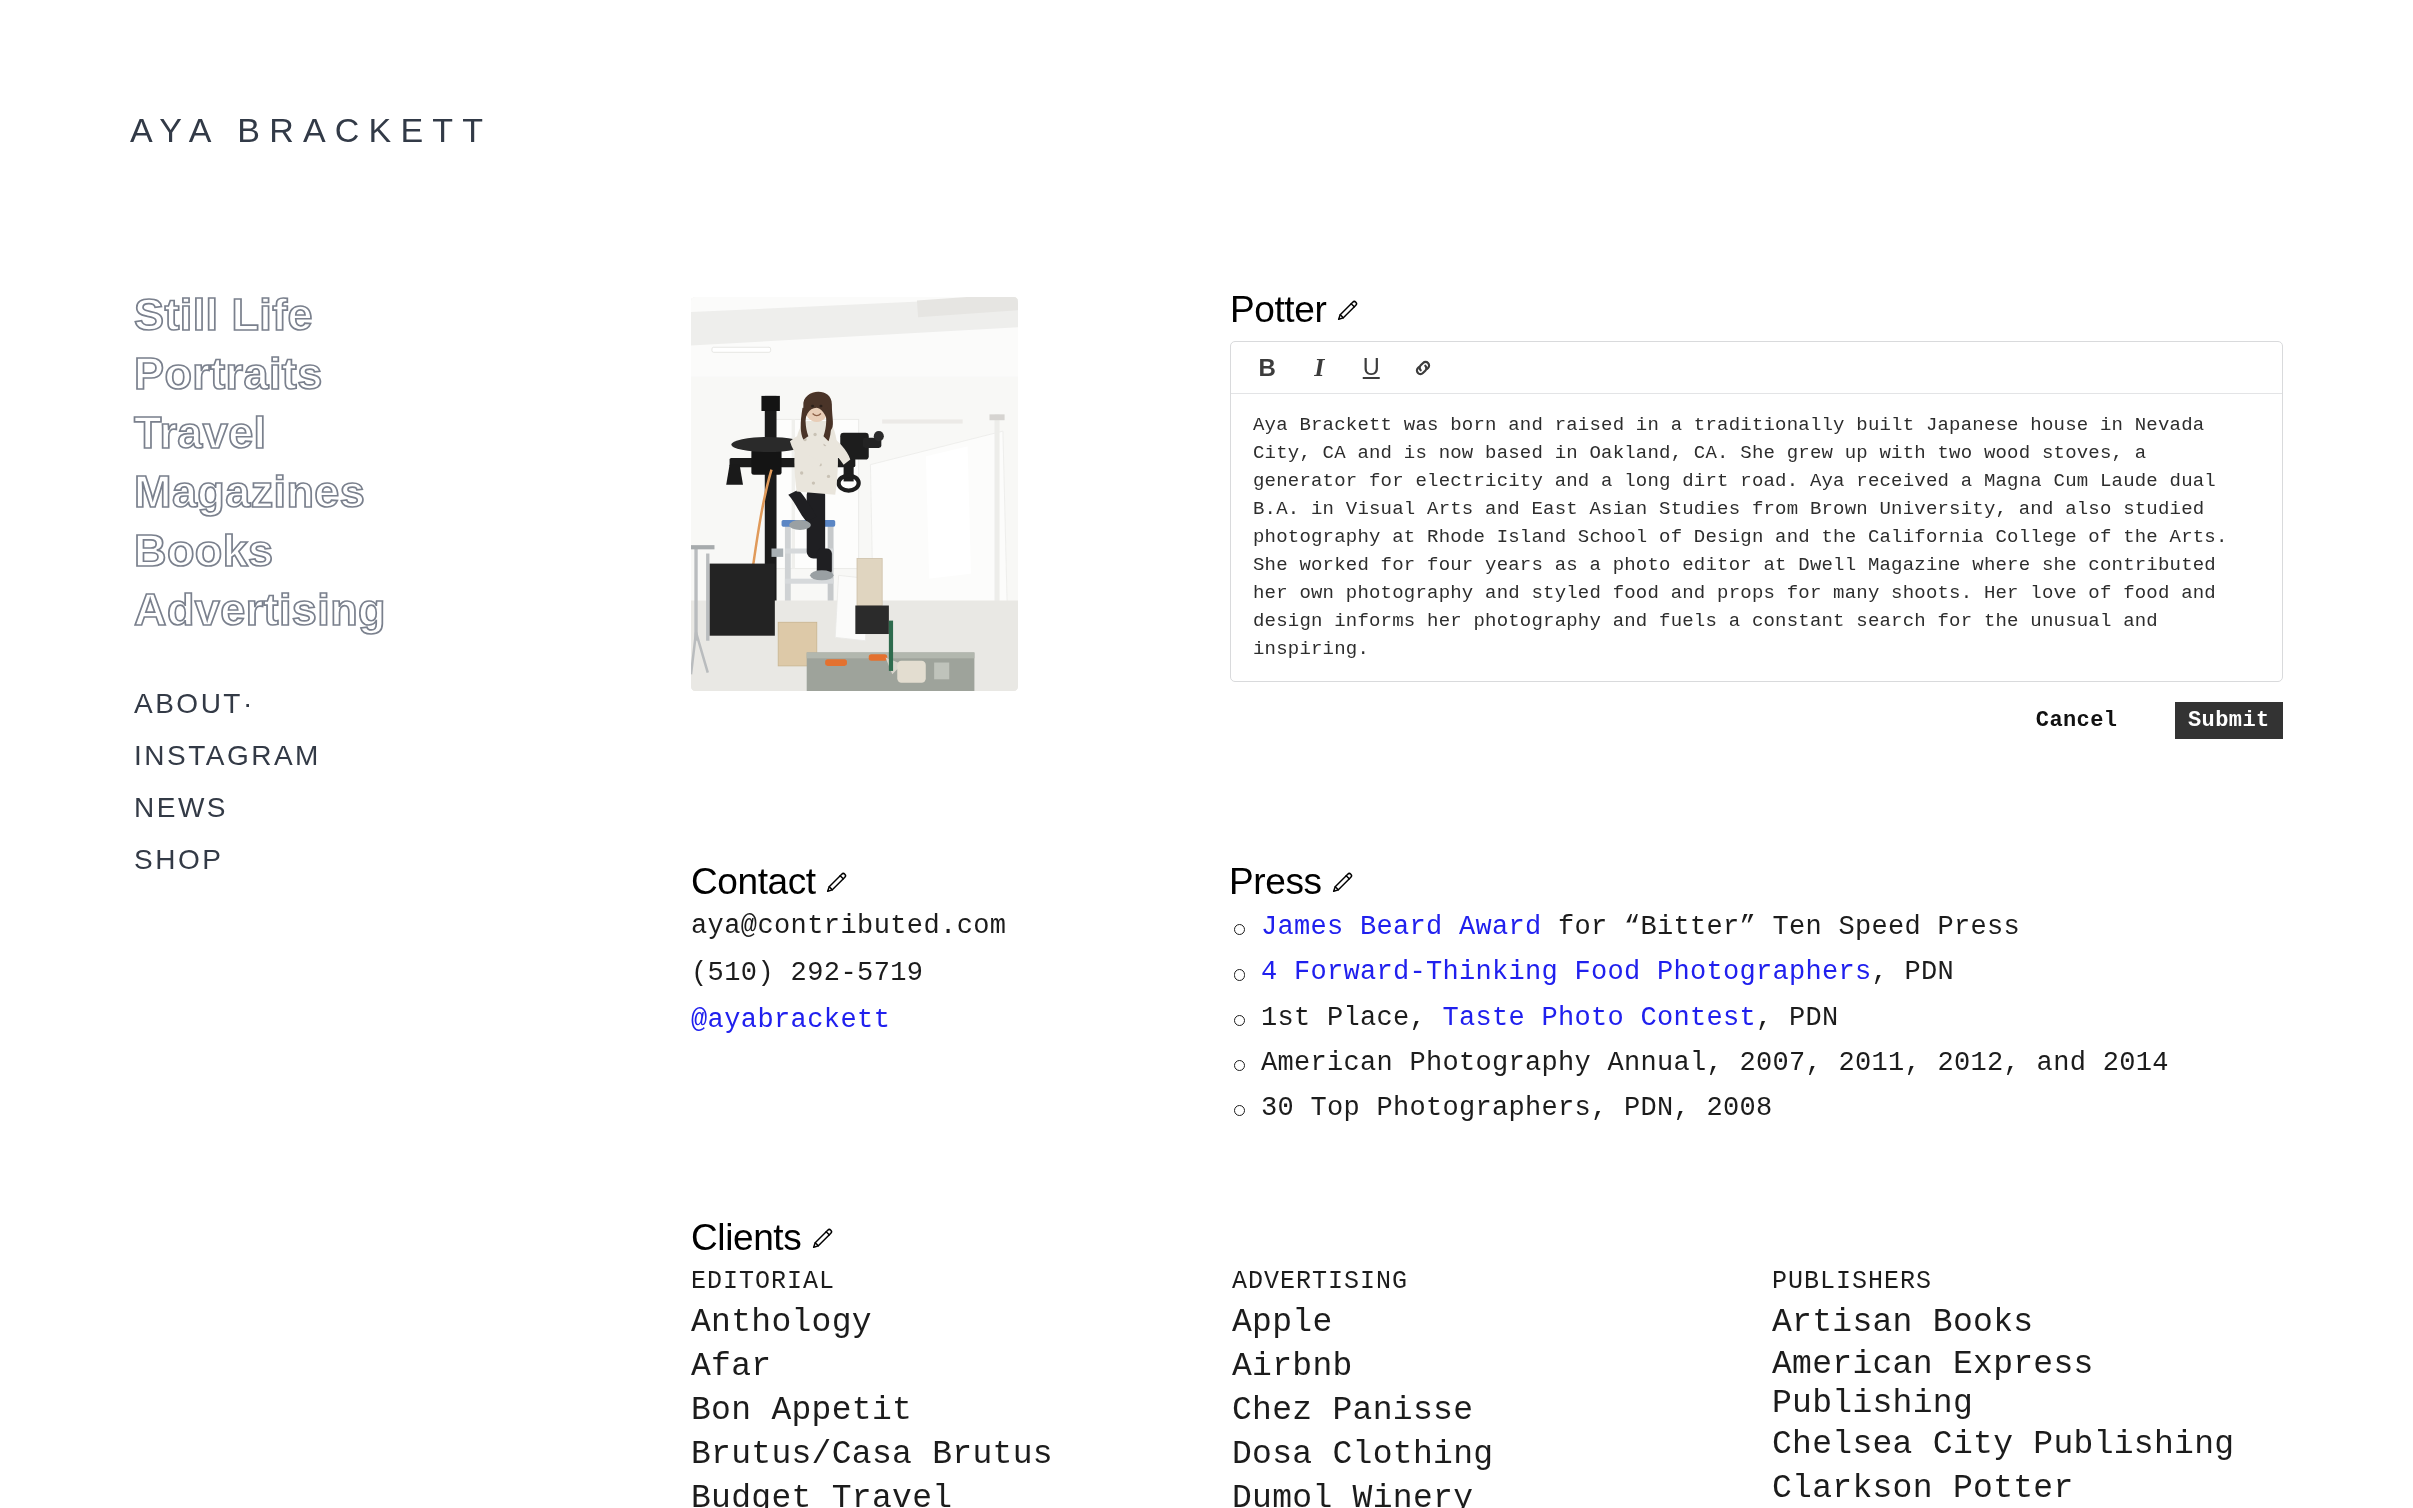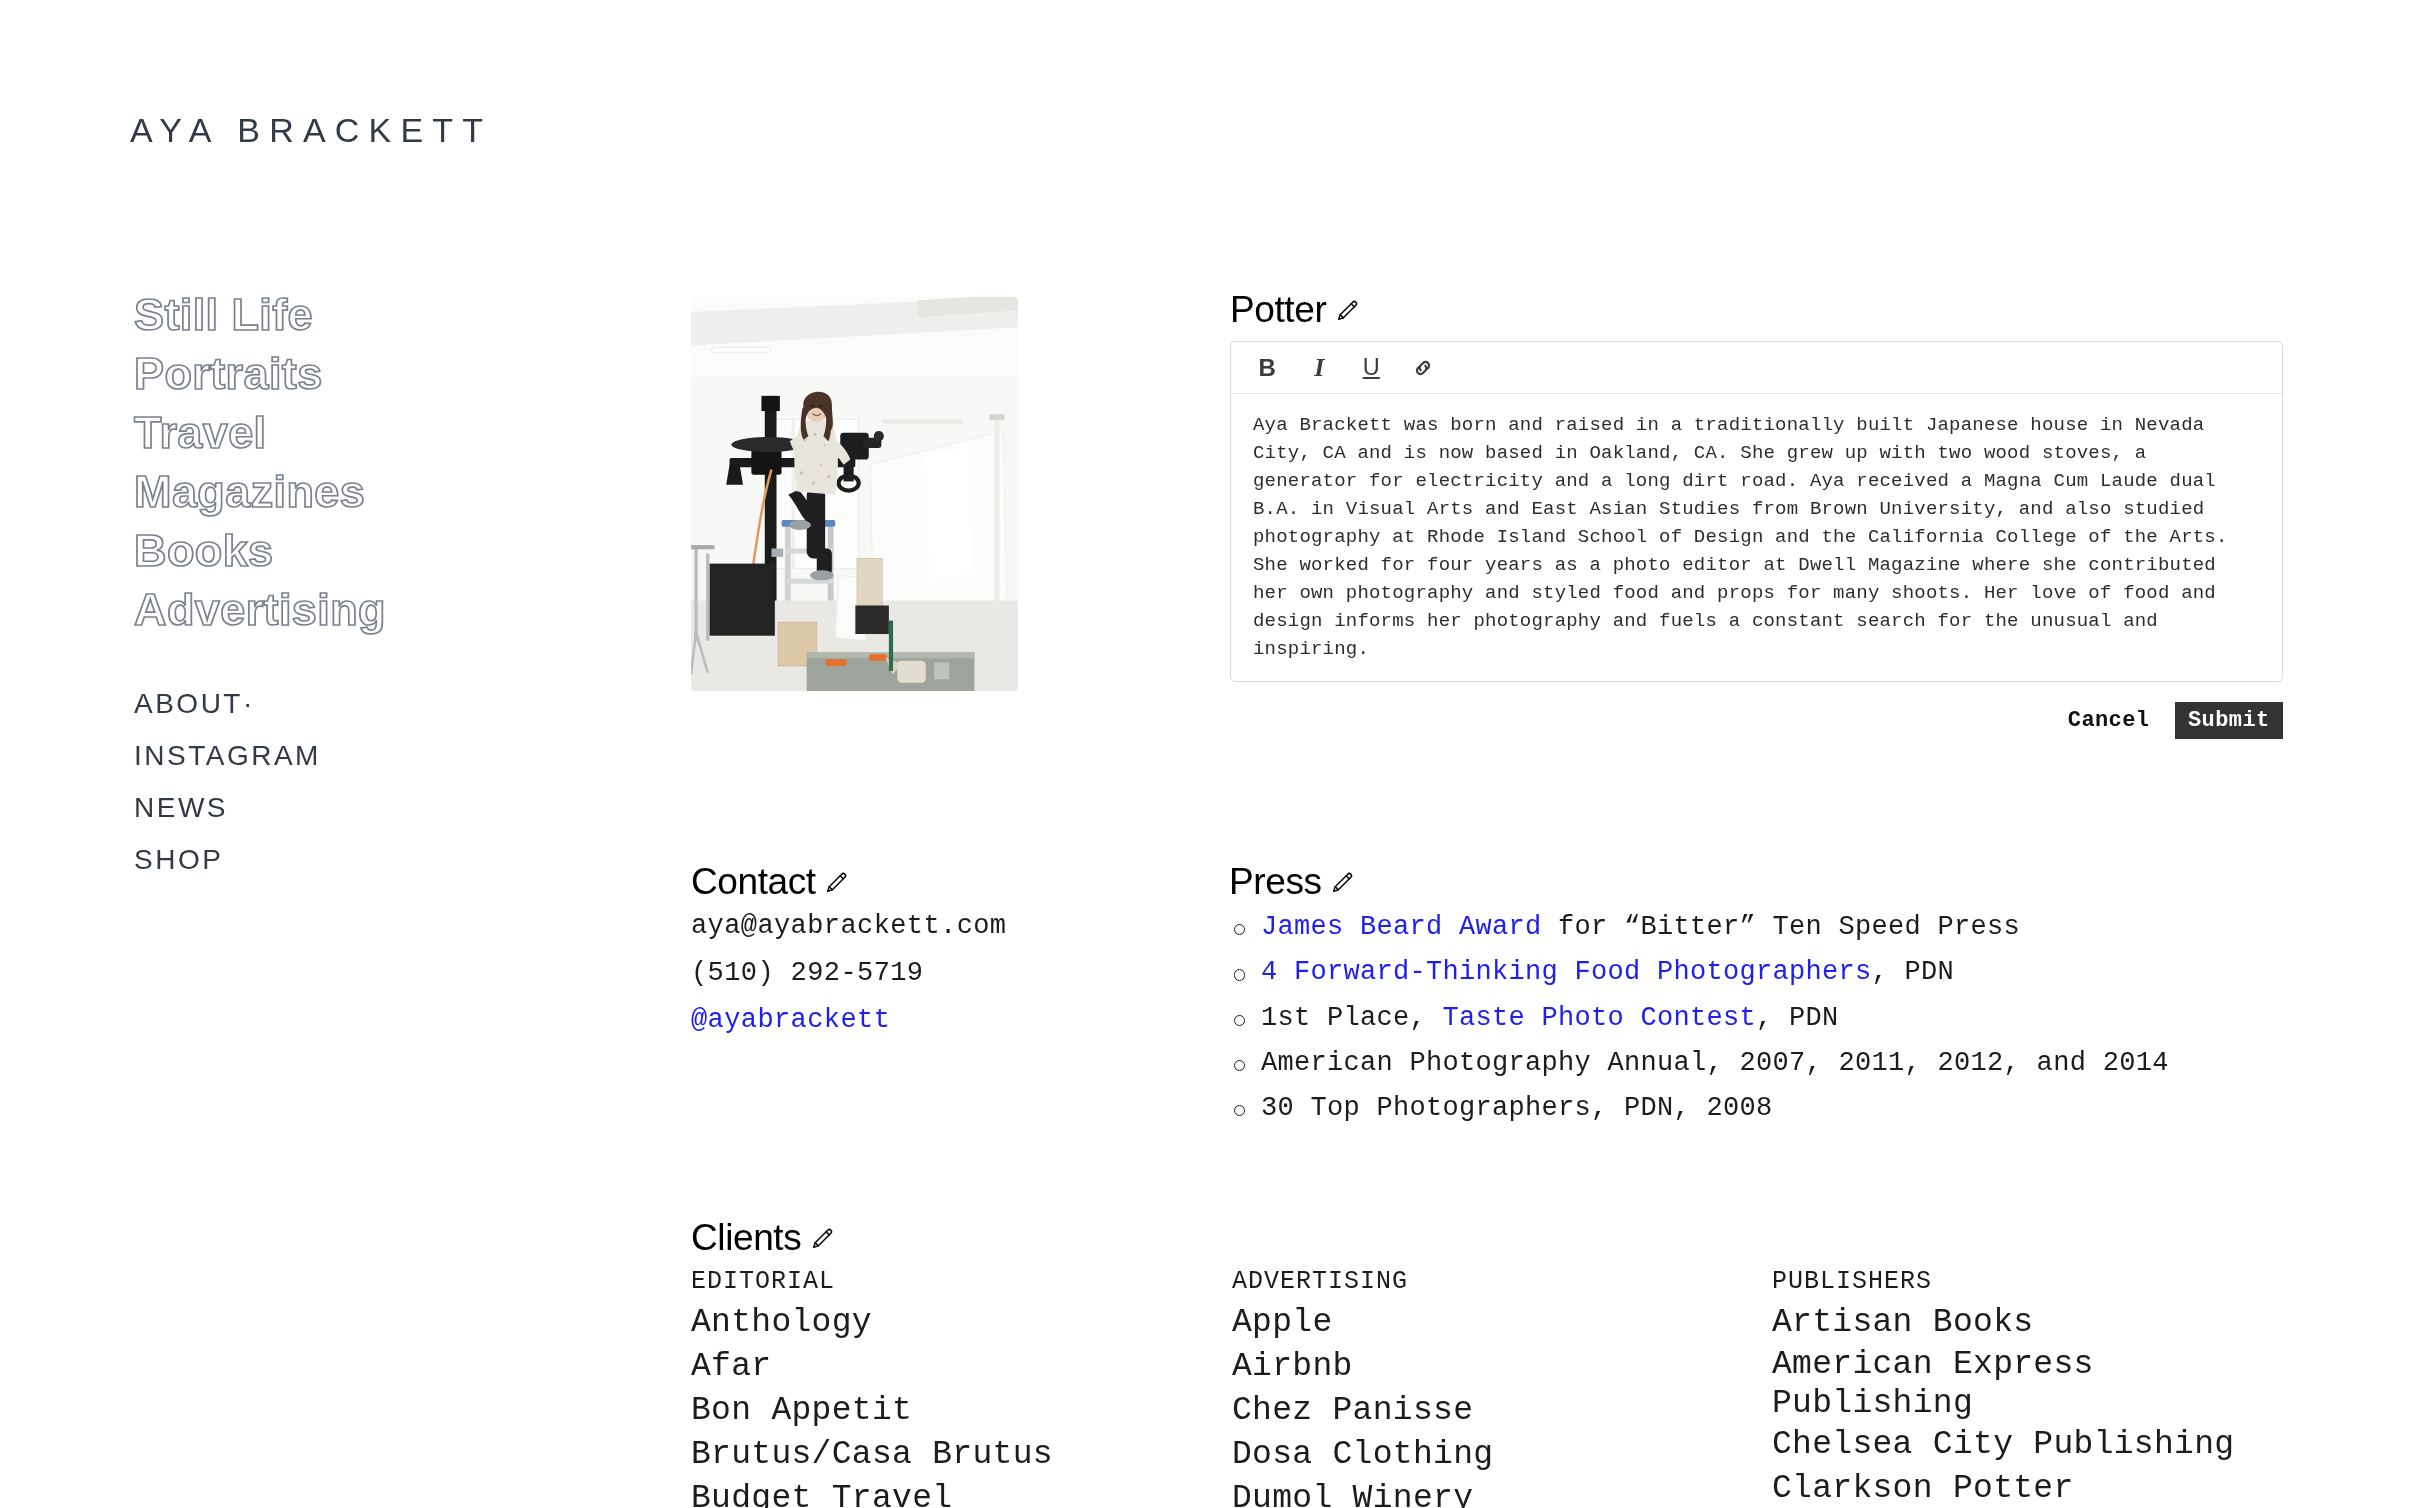--- a/index.html
+++ b/index.html
@@ -163,20 +163,21 @@
   #submit-button {
     font-family: "Liberation Mono", monospace;
     font-size: 22px;
     font-weight: 700;
     color: #ffffff;
     background: #333333;
     border: none;
     padding: 5.9px 13.4px;
     cursor: pointer;
     letter-spacing: 0.4px;
+    margin-left: 32px;
   }
 
   
   #contact-block {
     position: absolute;
     left: 691px;
     top: 861px;
     width: 503px;
   }
   .mono-line {
@@ -431,21 +432,21 @@
   <div class="sec-head">
     <span>Contact</span>
     <span class="pencil">
       <svg viewBox="0 0 24 24" fill="none" stroke="#000" stroke-width="1.4" stroke-linecap="round" stroke-linejoin="round">
         <path d="M3.5 20.5 L5 16 L17 4 a2 2 0 0 1 3 3 L8 19 Z"></path>
         <path d="M15.5 5.5 L18.5 8.5"></path>
           <path d="M5 16 L8 19"></path>
       </svg>
     </span>
   </div>
-  <div class="mono-line">aya@ayabrackett.com</div>
+  <div class="mono-line">aya@contributed.com</div>
   <div class="mono-line">(510) 292-5719</div>
   <div class="mono-line">
     <a class="linkish">@ayabrackett</a>
   </div>
 </section>
 
 <section id="press-block">
   <div class="sec-head">
     <span>Press</span>
     <span class="pencil">

